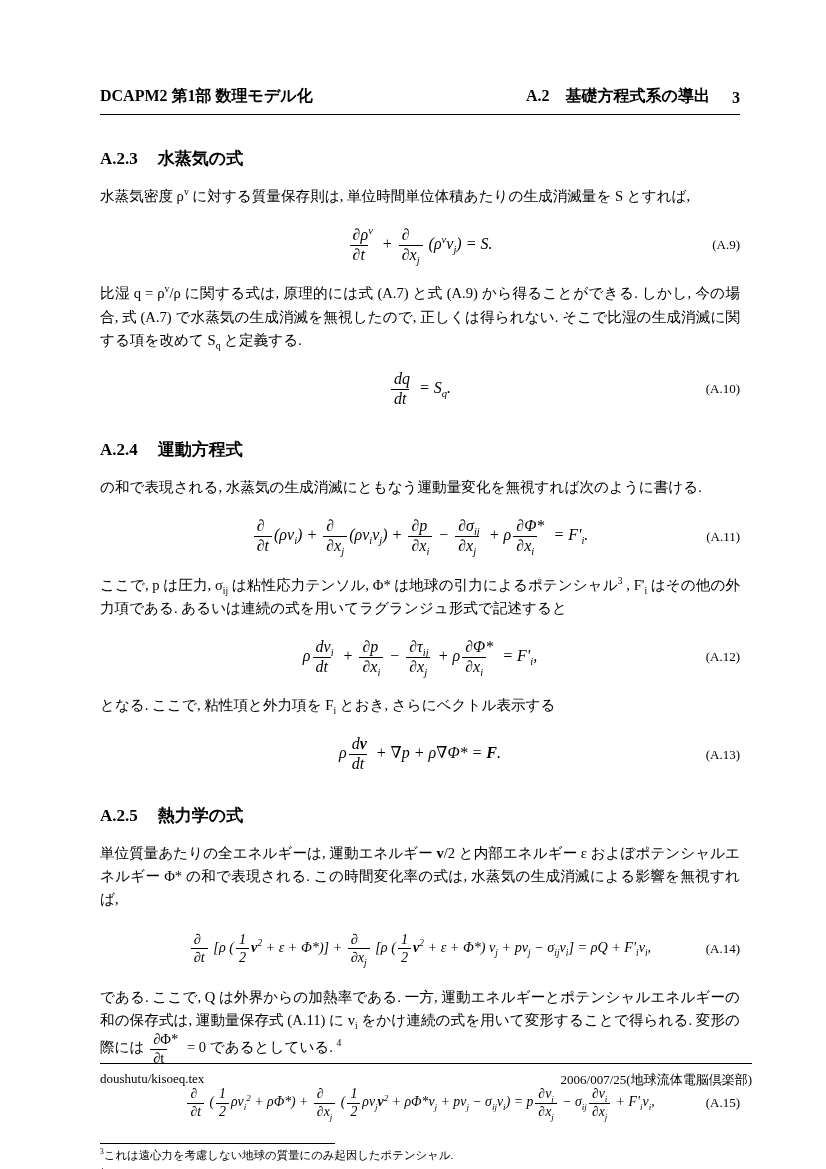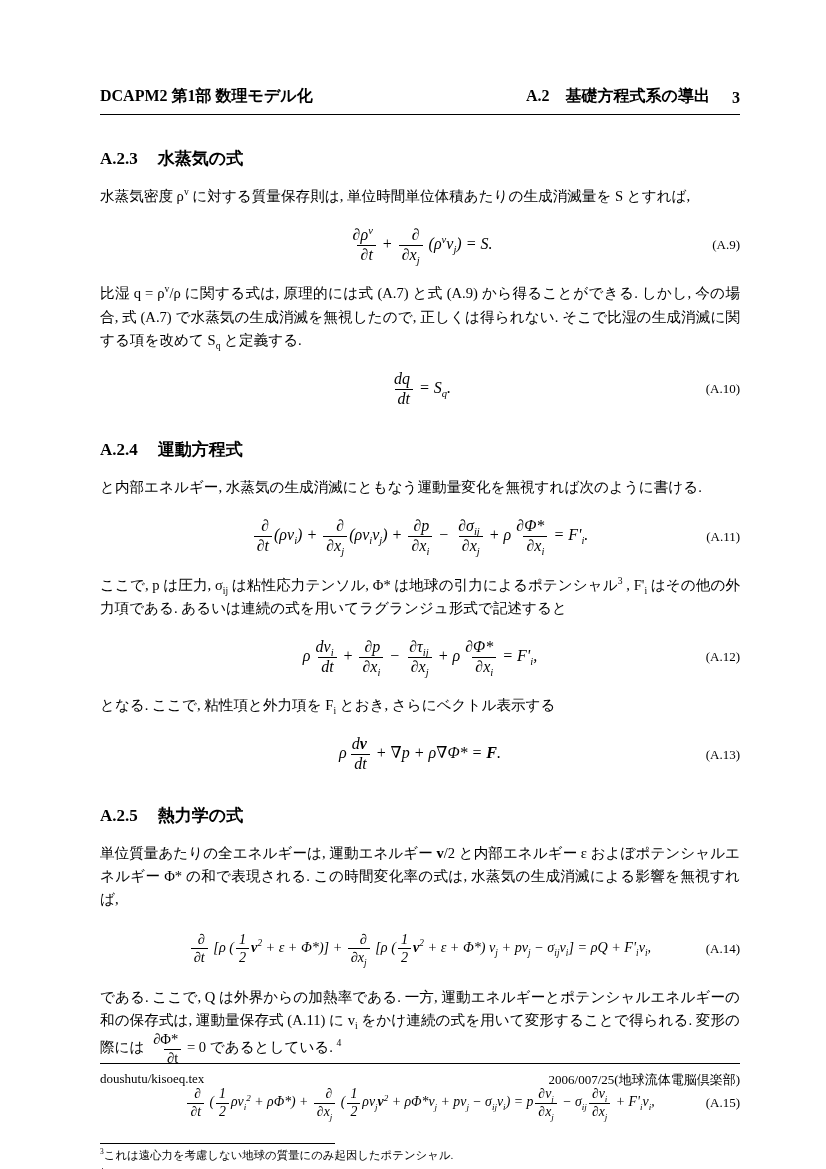--- a/index.html
+++ b/index.html
@@ -43,33 +43,33 @@
   }
   .eqmath { font-style: italic; font-size: 16px; white-space: nowrap; }
   .eqrow.wide .eqmath { font-size: 13.8px; }
   .eqrow.wide14 .eqmath { font-size: 14.2px; }
   .eqtag {
     position: absolute; right: 0; top: 50%; transform: translateY(-50%);
     font-style: normal; font-size: 13px;
   }
   
   .frac {
-    display: inline-flex; flex-direction: column; align-items: flex-end;
+    display: inline-flex; flex-direction: column; align-items: flex-start;
     vertical-align: middle; margin: 0 2px;
   }
   .frac .num { display: block; padding: 0 3px 1px 3px; line-height: 1.05; }
   .frac .den { display: block; padding: 1px 3px 0 3px; line-height: 1.05; border-top: 1px solid #000; }
   sub, sup { font-size: 66%; line-height: 0; }
   b { font-weight: bold; }
   
   .fnrule { width: 235px; border-top: 1px solid #000; margin-top: 18px; }
   .fn { font-size: 11.4px; line-height: 1.45; margin: 3px 0; }
   
   .ftr {
-    position: absolute; left: 100px; right: 86px; top: 1063px;
+    position: absolute; left: 100px; right: 74px; top: 1063px;
     border-top: 1.2px solid #000;
     padding-top: 7px;
     display: flex; justify-content: space-between;
     font-size: 13px;
   }
 </style>
 </head>
 <body>
 
 <div class="page">
@@ -109,21 +109,21 @@
             <span class="den">dt</span>
           </span> = S<sub>q</sub>.</span>
       <span class="eqtag">(A.10)</span>
     </div>
 
     <div class="sec">
       <span>A.2.4</span>
       <span>運動方程式</span>
     </div>
 
-    <div class="par">と内部エネルギー, 水蒸気の生成消滅にともなう運動量変化を無視すれば次のように書ける.</div>
+    <div class="par">の和で表現される, 水蒸気の生成消滅にともなう運動量変化を無視すれば次のように書ける.</div>
 
     <div class="eqrow">
       <span class="eqmath"><span class="frac">
             <span class="num">∂</span>
             <span class="den">∂t</span>
           </span>(ρv<sub>i</sub>) + <span class="frac">
             <span class="num">∂</span>
             <span class="den">∂x<sub>j</sub></span>
           </span>(ρv<sub>i</sub>v<sub>j</sub>) + <span class="frac">
             <span class="num">∂p</span>

